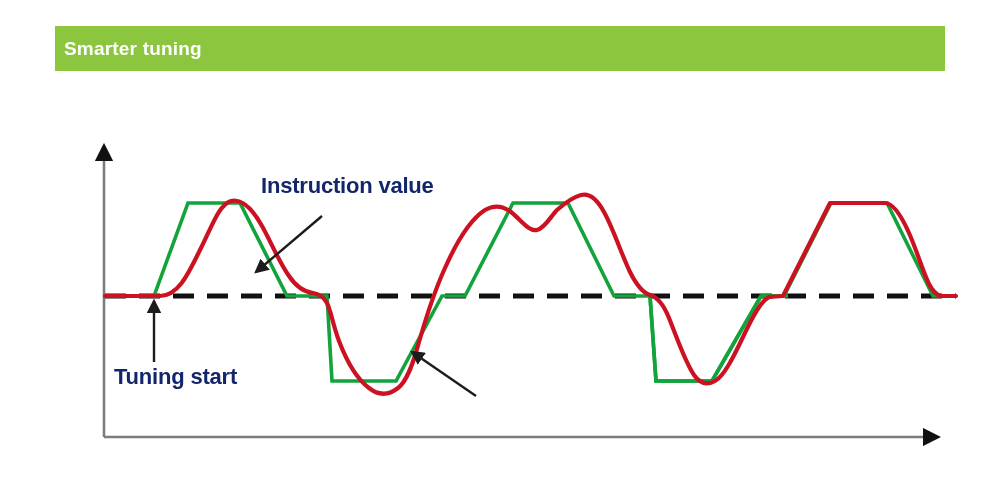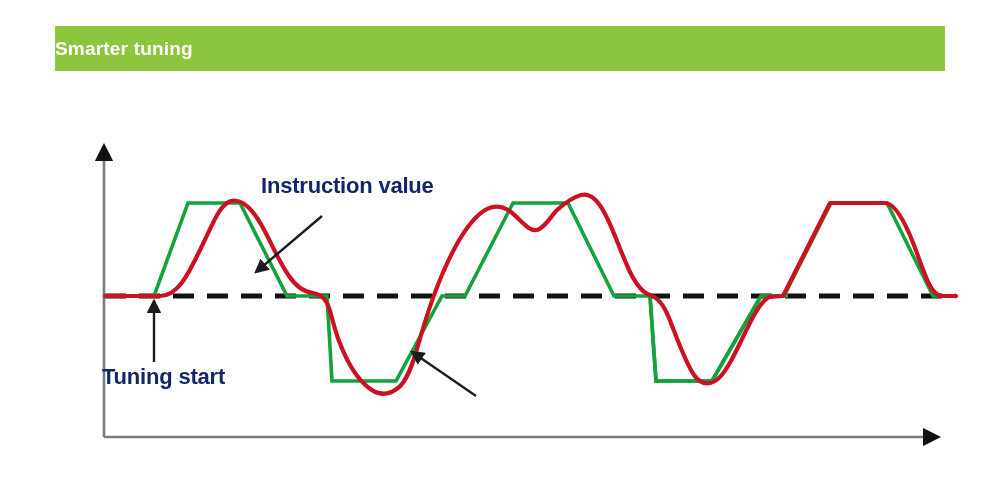--- a/index.html
+++ b/index.html
@@ -29,20 +29,21 @@
     background: #8cc63e;
     display: flex;
     align-items: center;
   }
   #header-title {
     color: #ffffff;
     font-family: "Liberation Sans", sans-serif;
     font-size: 19px;
     font-weight: bold;
     letter-spacing: 0.2px;
+    padding-left: 9px;
     white-space: nowrap;
   }
 
   
   #chart-figure {
     position: absolute;
     left: 0;
     top: 0;
     width: 1000px;
     height: 477px;
@@ -64,20 +65,21 @@
     white-space: nowrap;
     letter-spacing: -0.2px;
   }
   #label-instruction-value {
     left: 240px;
     top: 173px;
   }
   #label-tuning-start {
     left: 81px;
     top: 364px;
+    padding-left: 12px;
   }
   #label-actual-value {
     left: 422px;
     top: 392px;
   }
 </style>
 </head>
 <body>
 
 <div id="page">

